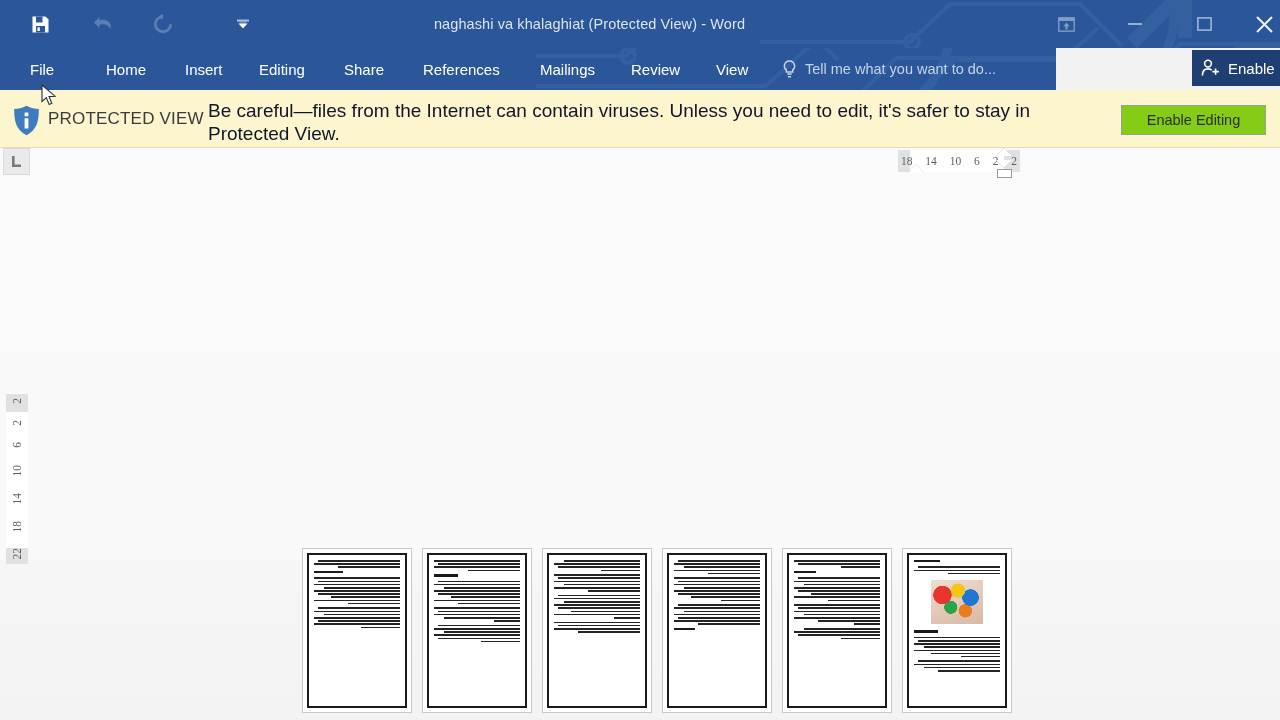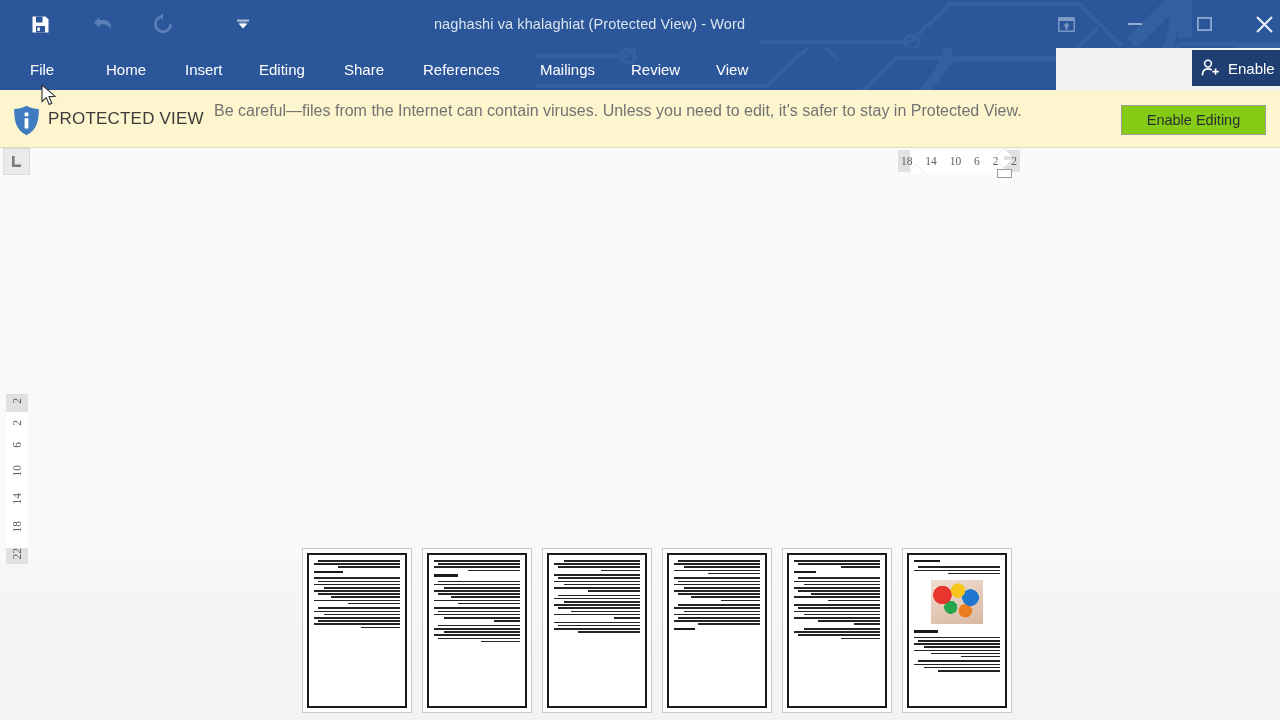--- a/index.html
+++ b/index.html
@@ -80,22 +80,22 @@
     border-bottom: 1px solid #e4dcb4;
   }
   #pv-shield { position: absolute; left: 13px; top: 15px; width: 27px; height: 31px; }
   #pv-label {
     position: absolute; left: 48px; top: 109px;
     font-size: 17px; color: #3b3b3b; letter-spacing: .2px;
     white-space: nowrap;
   }
   #pv-label { top: 19px; }
   #pv-text {
-    position: absolute; left: 214px; top: 9px; width: 880px;
-    font-size: 16px; color: #737373; line-height: 23px;
+    position: absolute; left: 208px; top: 9px; width: 880px;
+    font-size: 19px; color: #0f172a; line-height: 23px;
   }
   #enable-editing {
     position: absolute; left: 1121px; top: 15px; width: 145px; height: 30px;
     background: #84cc16; border: 1px solid #9c9c9c;
     display: flex; align-items: center; justify-content: center;
     font-size: 14.5px; color: #2e2e2e;
   }
 
   
   #ruler-corner {
@@ -304,20 +304,28 @@
   <div class="tab" style="left:28px">File</div>
   <div class="tab" style="left:104px">Home</div>
   <div class="tab" style="left:183px">Insert</div>
   <div class="tab" style="left:257px">Editing</div>
   <div class="tab" style="left:342px">Share</div>
   <div class="tab" style="left:421px">References</div>
   <div class="tab" style="left:538px">Mailings</div>
   <div class="tab" style="left:629px">Review</div>
   <div class="tab" style="left:714px">View</div>
 
+  <div id="tellme">
+    <svg width="13" height="19" viewBox="0 0 13 19">
+      <path d="M6.5 1 A5 5 0 0 0 3.3 9.9 v2.1 h6.4 v-2.1 A5 5 0 0 0 6.5 1 z" fill="none" stroke="#c6d4e8" stroke-width="1.5"></path>
+      <rect x="4.3" y="13.3" width="4.4" height="1.5" fill="#c6d4e8"></rect>
+      <rect x="5" y="16" width="3" height="1.5" fill="#c6d4e8"></rect>
+    </svg>
+    <span>Tell me what you want to do...</span>
+  </div>
 </div>
 
 <div id="share-btn">
   <svg width="20" height="20" viewBox="0 0 20 20">
     <circle cx="7" cy="5.6" r="3.4" fill="none" stroke="#ffffff" stroke-width="1.6"></circle>
     <path d="M1.4 17.5 c0 -4.4 2.5 -6.6 5.6 -6.6 c1.4 0 2.7 .45 3.7 1.3" fill="none" stroke="#ffffff" stroke-width="1.6"></path>
     <path d="M14.6 10.4 v6.4 M11.4 13.6 h6.4" stroke="#ffffff" stroke-width="1.6"></path>
   </svg>
   <span>Enable</span>
 </div>

